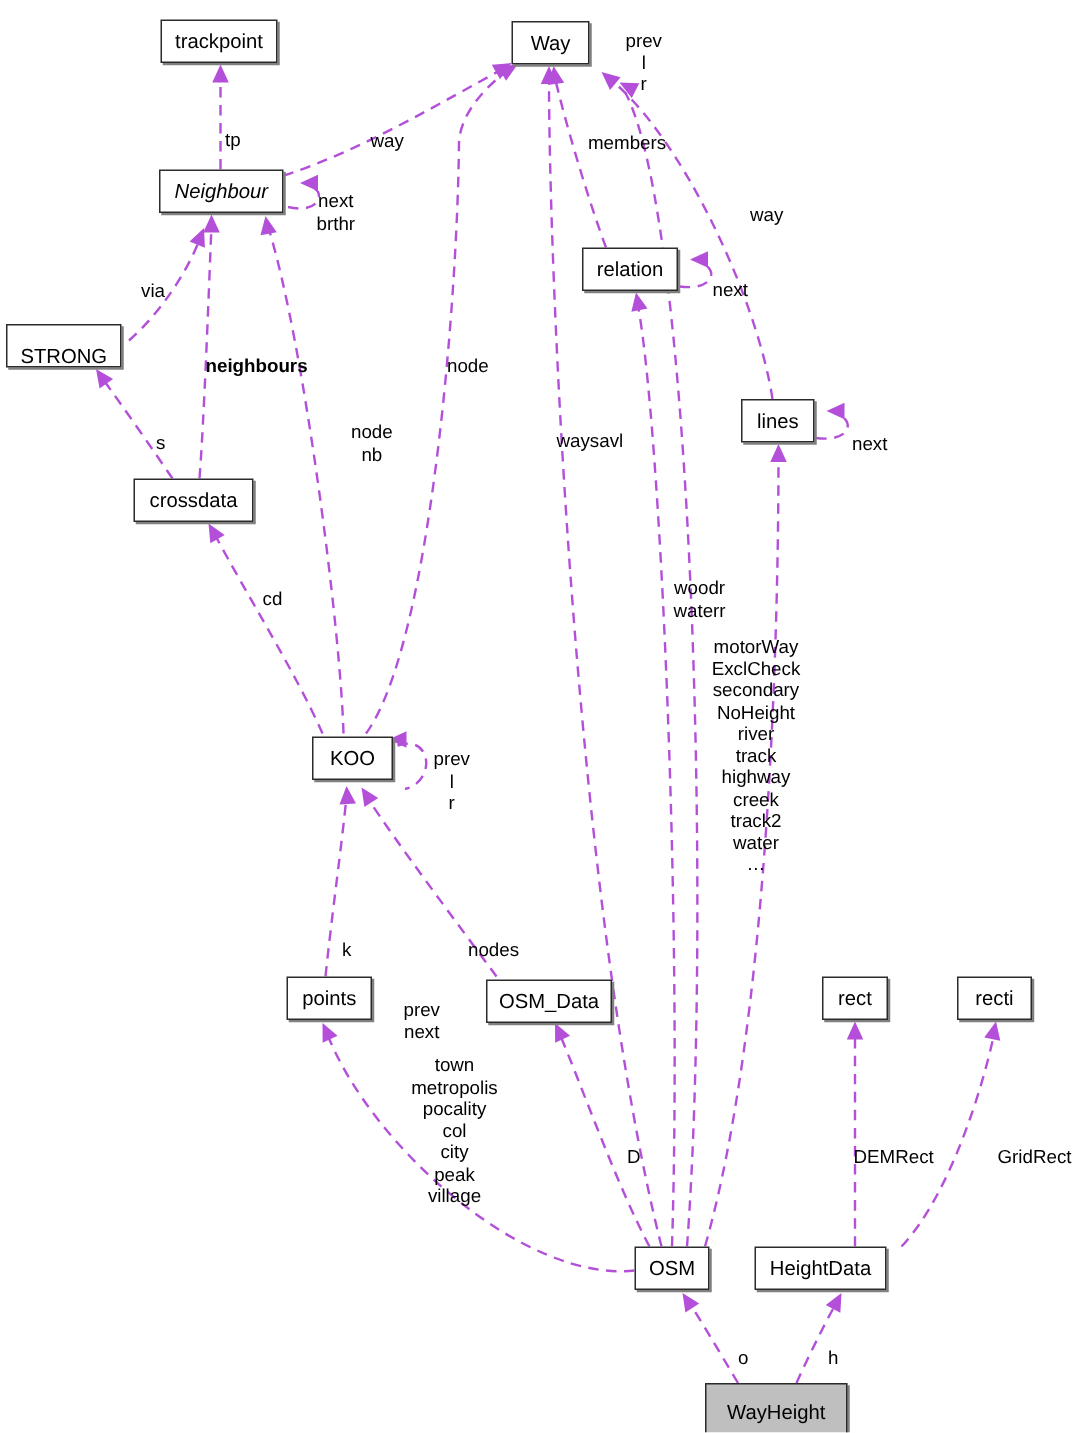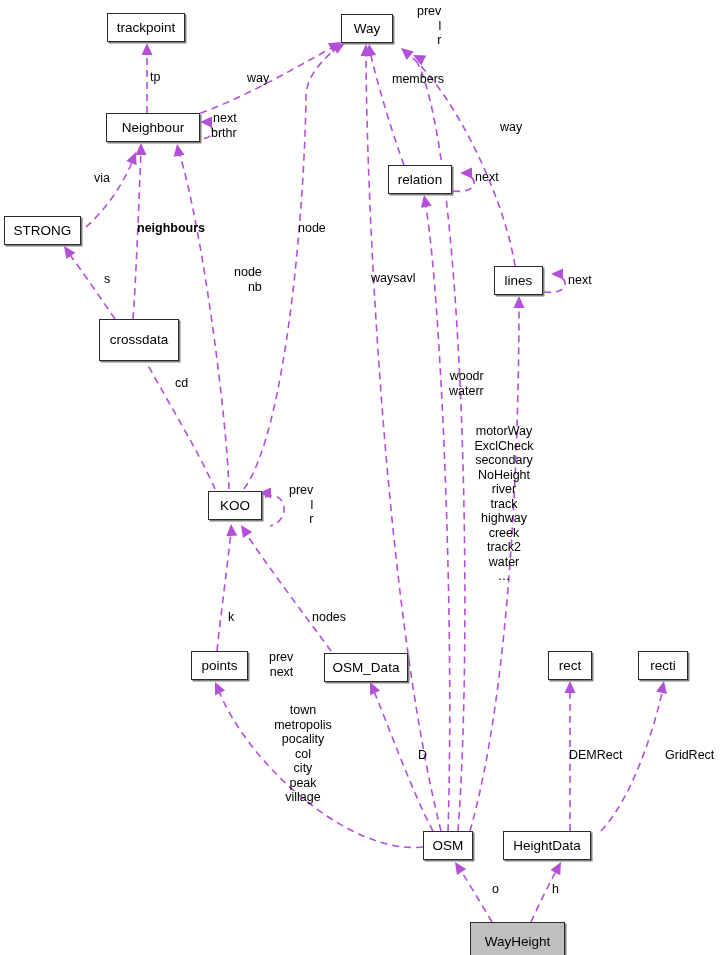--- a/index.html
+++ b/index.html
@@ -44,21 +44,22 @@
   }
   .edge-label {
     position: absolute;
     font-size: 12.5px;
     line-height: 14.5px;
     color: #000000;
     white-space: pre;
     text-align: center;
   }
   .edge-label.left {
-    text-align: right;
+    text-align: center;
+    margin-top: 16px;
   }
 </style>
 </head>
 <body>
 
 <div id="diagram">
 
   <svg id="edges" viewBox="0 0 724 955" xmlns="http://www.w3.org/2000/svg">
       <path d="M147,113 L147,47" fill="none" stroke="#b34fd9" stroke-width="1.6" stroke-dasharray="7,5"></path>
       <polygon points="0,0 -5.5,12 5.5,12" fill="#b34fd9" transform="translate(147,43) rotate(0)"></polygon>
@@ -114,33 +115,33 @@
       <polygon points="0,0 -5.5,12 5.5,12" fill="#b34fd9" transform="translate(561,862) rotate(28)"></polygon>
     </svg>
 
   <div id="node-layer">
       <div class="node-box" style="left: 107px; top: 13px; width: 78px; height: 29px;">
         <span>trackpoint</span>
       </div>
       <div class="node-box" style="left: 341px; top: 14px; width: 52px; height: 29px;">
         <span>Way</span>
       </div>
-      <div class="node-box" style="left: 106px; top: 113px; width: 94px; height: 29px;">
+      <div class="node-box" style="left: 106px; top: 113px; width: 83px; height: 29px; font-style: italic;">
         <span>Neighbour</span>
       </div>
       <div class="node-box" style="left: 388px; top: 165px; width: 64px; height: 29px; justify-content: center;">
         <span>relation</span>
       </div>
-      <div class="node-box" style="left: 4px; top: 216px; width: 77px; height: 29px;">
+      <div class="node-box" style="left: 4px; top: 216px; width: 77px; height: 29px; align-items: flex-end;">
         <span>STRONG</span>
       </div>
       <div class="node-box" style="left: 494px; top: 266px; width: 49px; height: 29px;">
         <span>lines</span>
       </div>
-      <div class="node-box" style="left: 99px; top: 319px; width: 80px; height: 42px;">
+      <div class="node-box" style="left: 89px; top: 319px; width: 80px; height: 29px;">
         <span>crossdata</span>
       </div>
       <div class="node-box" style="left: 208px; top: 491px; width: 54px; height: 29px;">
         <span>KOO</span>
       </div>
       <div class="node-box" style="left: 191px; top: 651px; width: 57px; height: 29px;">
         <span>points</span>
       </div>
       <div class="node-box" style="left: 324px; top: 653px; width: 84px; height: 29px;">
         <span>OSM_Data</span>

